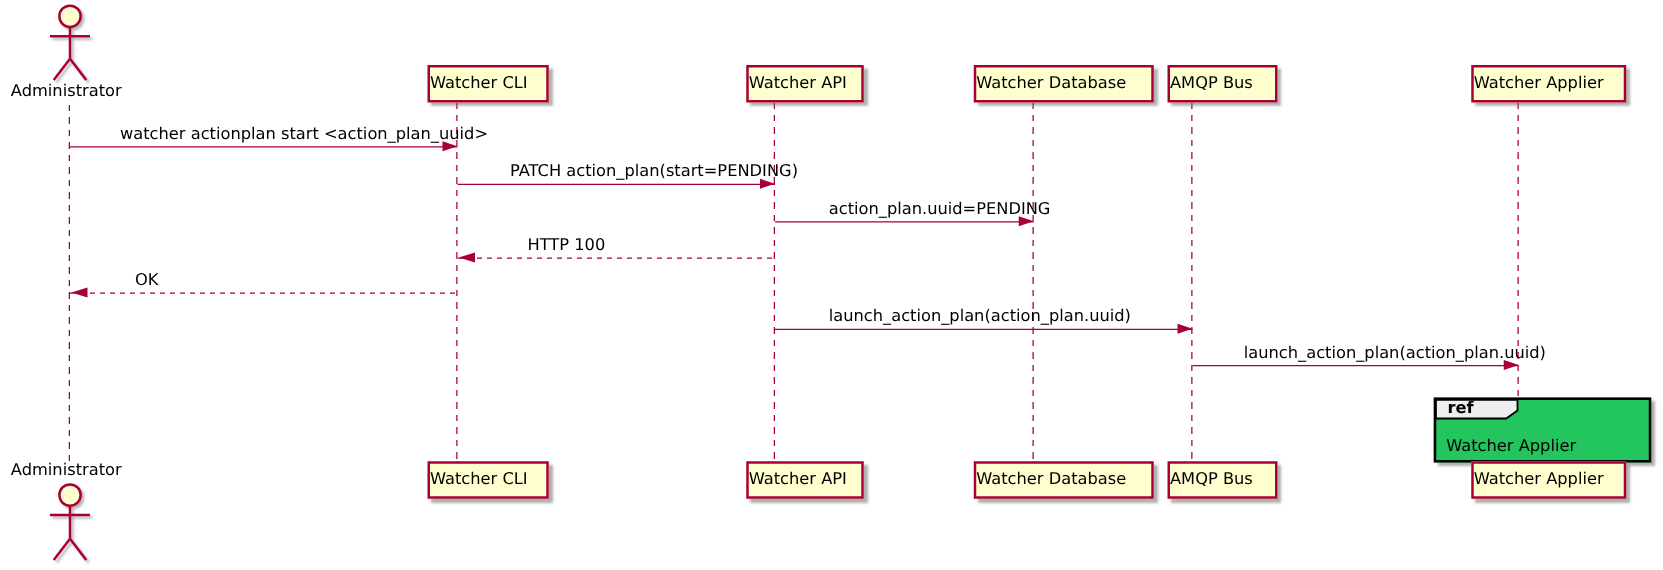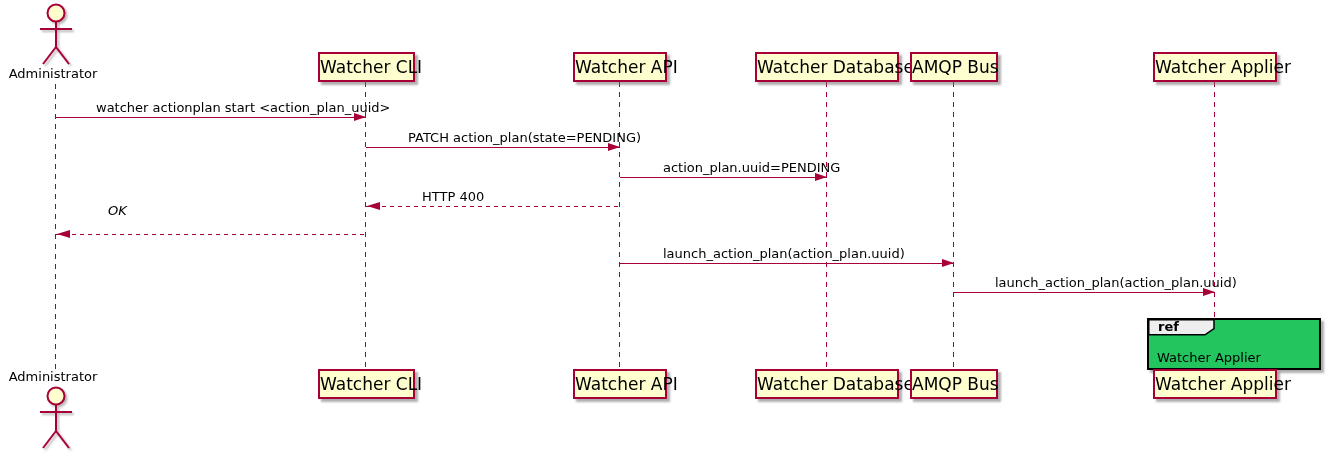--- a/index.html
+++ b/index.html
@@ -12,24 +12,24 @@
     overflow: hidden;
     font-size: 13px;
     color: #000000;
   }
   .participant-box {
     position: absolute;
     height: 30px;
     background: #FEFECE;
     border: 2px solid #A80036;
     box-shadow: 3px 3px 2px rgba(110,110,110,0.55);
-    text-align: center;
     line-height: 26px;
-    font-size: 17px;
+    font-size: 13px;
     white-space: nowrap;
+    margin-left: 24px;
   }
   .lifeline {
     position: absolute;
     width: 1px;
     background: repeating-linear-gradient(to bottom, #A80036 0 5px, transparent 5px 10px);
   }
   .actor-label {
     position: absolute;
     width: 106px;
     text-align: center;
@@ -111,39 +111,39 @@
   <div class="participant-box" style="left:910px; top:52px; width:88px;">AMQP Bus</div>
   <div class="participant-box" style="left:1153px; top:52px; width:124px;">Watcher Applier</div>
 
   <div>
     <div class="msg-label" style="left:60px; top:100px;">watcher actionplan start &lt;action_plan_uuid&gt;</div>
     <div class="msg-line-solid" style="left:56px; top:117px; width:310px;"></div>
     <div class="arrow-right" style="left:354px; top:113px;"></div>
   </div>
 
   <div>
-    <div class="msg-label" style="left:372px; top:130px;">PATCH action_plan(state=PENDING)</div>
+    <div class="msg-label" style="left:372px; top:130px;">PATCH action_plan(start=PENDING)</div>
     <div class="msg-line-solid" style="left:366px; top:147px; width:254px;"></div>
     <div class="arrow-right" style="left:608px; top:143px;"></div>
   </div>
 
   <div>
     <div class="msg-label" style="left:627px; top:160px;">action_plan.uuid=PENDING</div>
     <div class="msg-line-solid" style="left:620px; top:177px; width:207px;"></div>
     <div class="arrow-right" style="left:815px; top:173px;"></div>
   </div>
 
   <div>
-    <div class="msg-label" style="left:386px; top:189px;">HTTP 400</div>
+    <div class="msg-label" style="left:386px; top:189px;">HTTP 100</div>
     <div class="msg-line-dashed" style="left:366px; top:206px; width:254px;"></div>
     <div class="arrow-left" style="left:367px; top:202px;"></div>
   </div>
 
   <div>
-    <div class="msg-label" style="left:72px; top:203px;font-style:italic;">OK</div>
+    <div class="msg-label" style="left:72px; top:217px;">OK</div>
     <div class="msg-line-dashed" style="left:56px; top:234px; width:310px;"></div>
     <div class="arrow-left" style="left:57px; top:230px;"></div>
   </div>
 
   <div>
     <div class="msg-label" style="left:627px; top:246px;">launch_action_plan(action_plan.uuid)</div>
     <div class="msg-line-solid" style="left:620px; top:263px; width:334px;"></div>
     <div class="arrow-right" style="left:942px; top:259px;"></div>
   </div>
 

